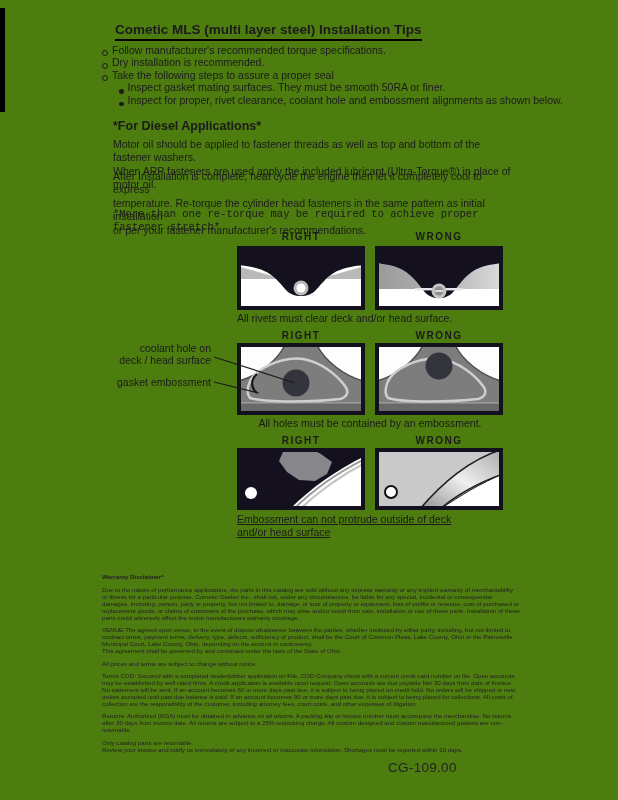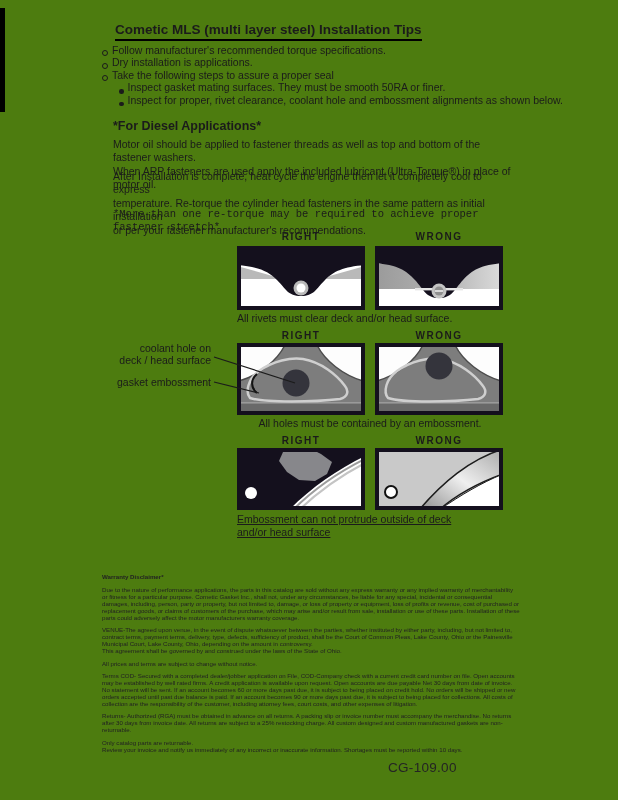--- a/index.html
+++ b/index.html
@@ -36,21 +36,21 @@
 
   <div class="abs title">Cometic MLS (multi layer steel) Installation Tips</div>
 
   <div class="abs bullets">
     <div class="b-row">
       <span class="marker"></span>
       <span>Follow manufacturer's recommended torque specifications.</span>
     </div>
     <div class="b-row">
       <span class="marker"></span>
-      <span>Dry installation is applications.</span>
+      <span>Dry installation is recommended.</span>
     </div>
     <div class="b-row">
       <span class="marker"></span>
       <span>Take the following steps to assure a proper seal</span>
     </div>
     <div class="b-row sub">
       <span class="marker filled"></span>
       <span>Inspect gasket mating surfaces.  They must be smooth 50RA or finer.</span>
     </div>
     <div class="b-row sub">

